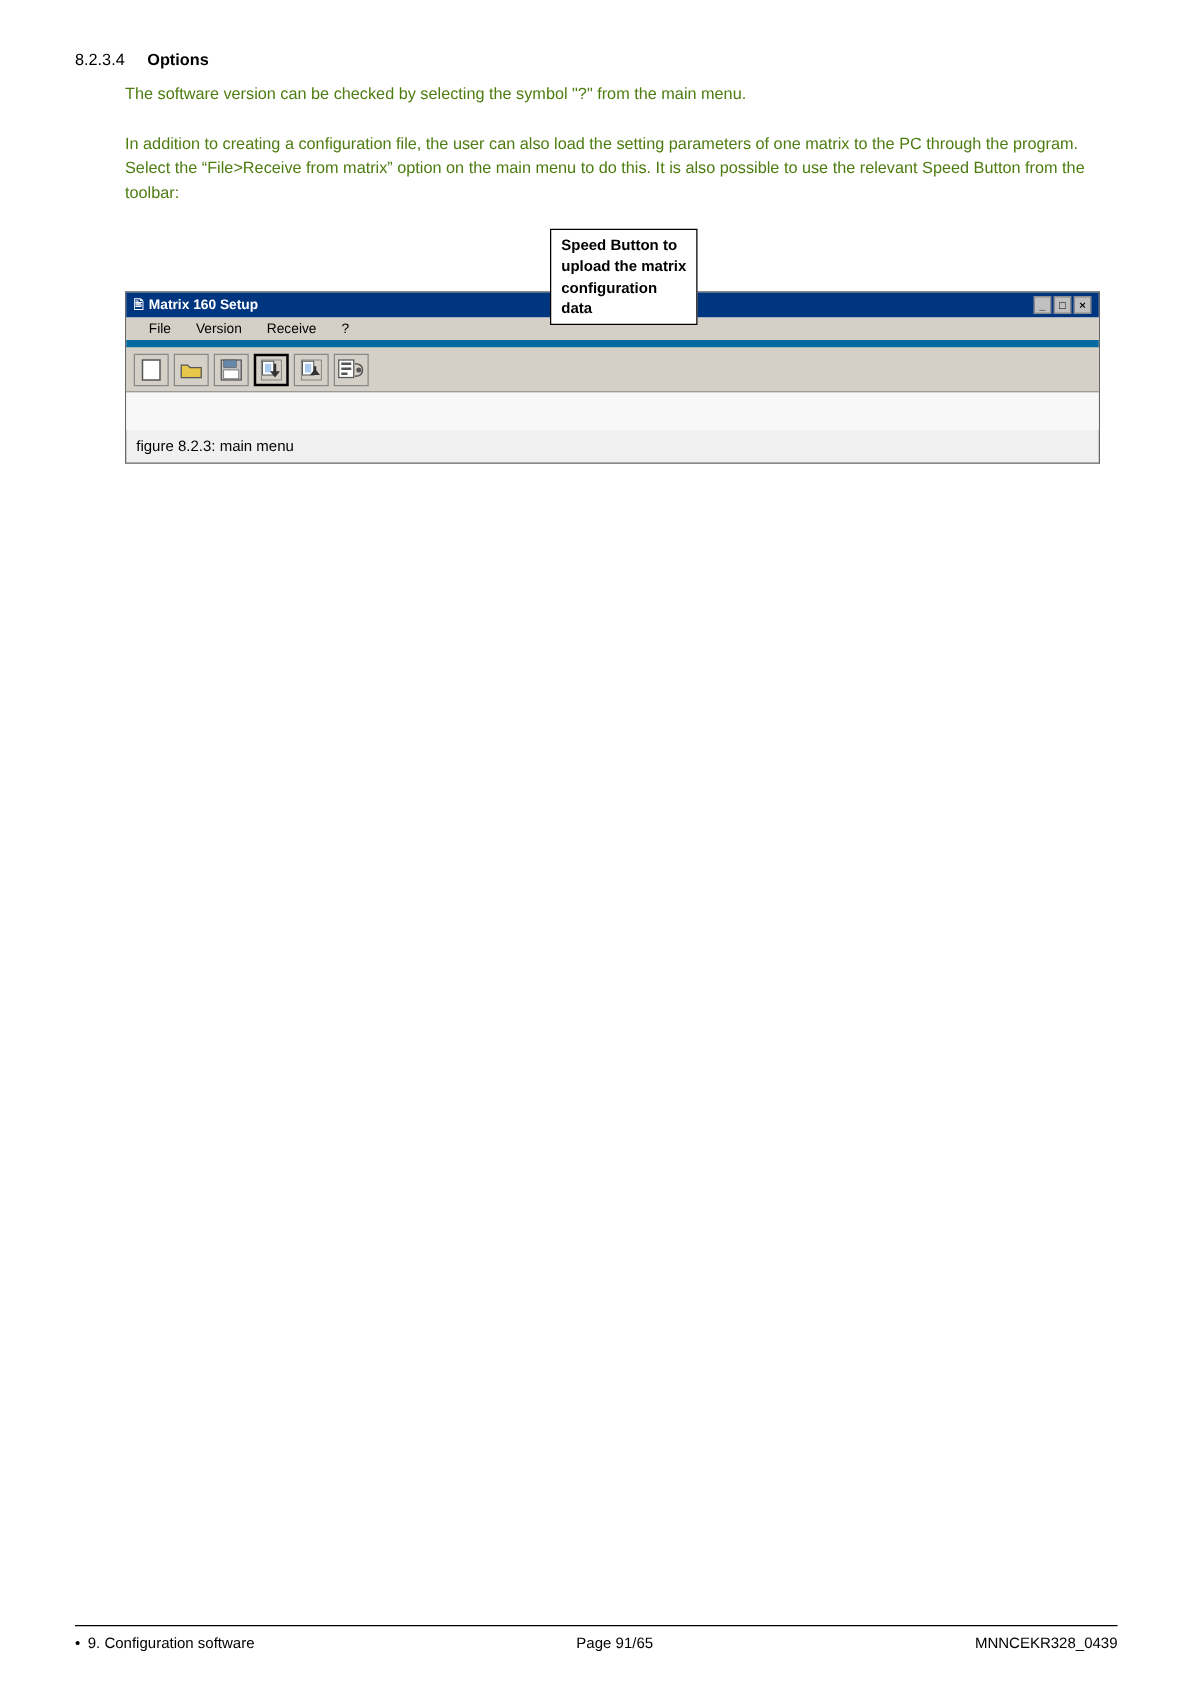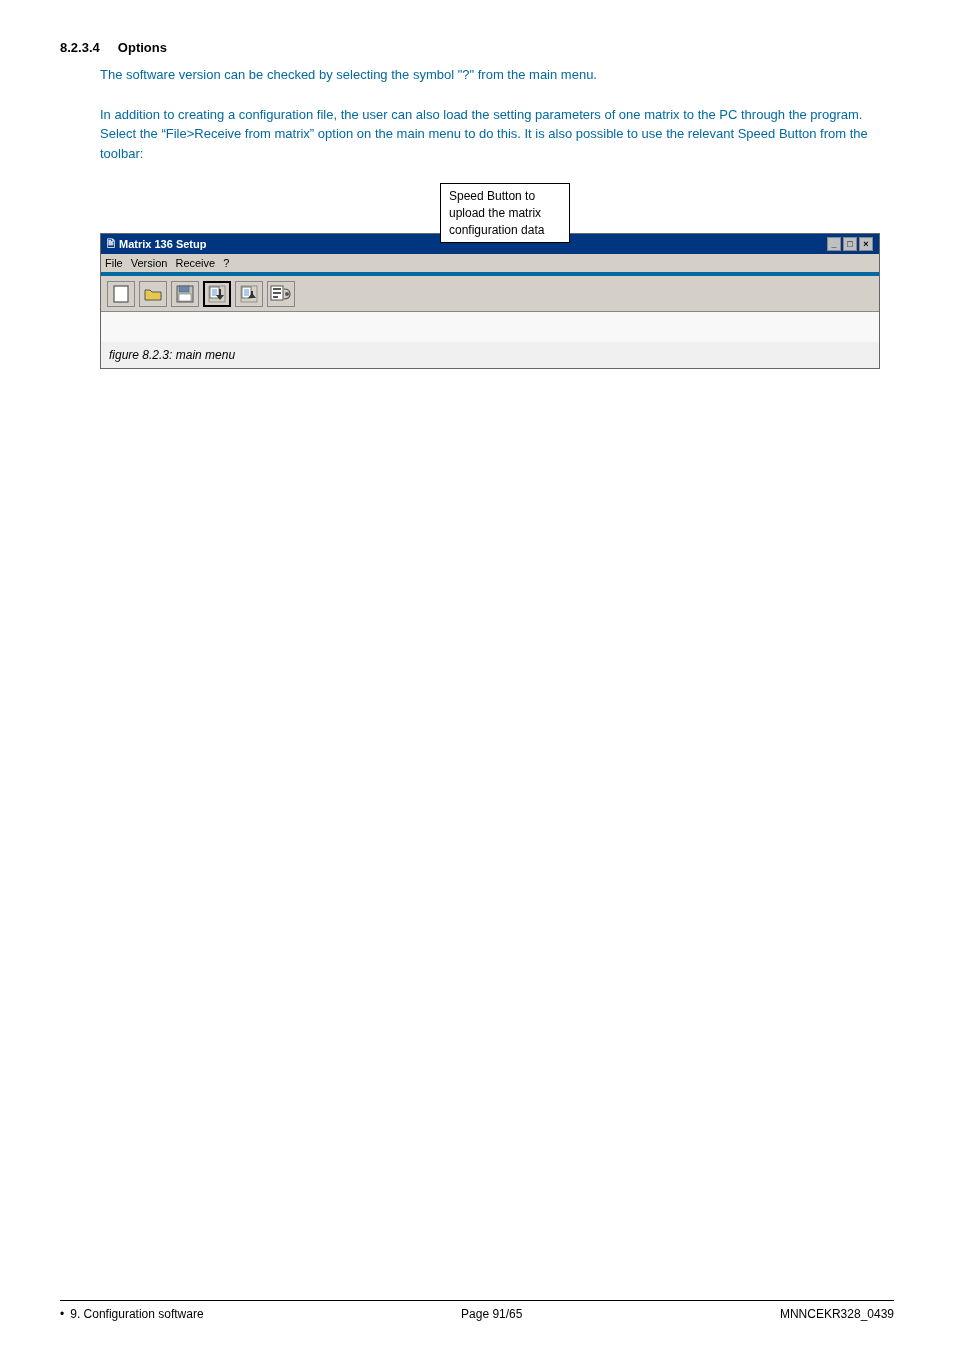--- a/index.html
+++ b/index.html
@@ -22,29 +22,29 @@
       padding: 40px 60px 80px 60px;
     }
 
     .section-heading {
       font-size: 13px;
       font-weight: bold;
       margin-bottom: 10px;
     }
 
     .section-heading .section-number {
-      font-weight: bold;
+      font-weight: normal;
     }
 
     .body-text {
       font-size: 13px;
       line-height: 1.5;
       margin-bottom: 12px;
       margin-left: 40px;
-      color: #0369a1;
+      color: #4d7c0f;
     }
 
     .section-block {
       margin-bottom: 20px;
     }
 
     
     .diagram-area {
       position: relative;
       margin-left: 40px;
@@ -55,22 +55,23 @@
     
     .callout-box {
       position: absolute;
       top: 0;
       left: 340px;
       border: 1px solid #000;
       padding: 4px 8px;
       font-size: 12px;
       line-height: 1.4;
       background: #fff;
-      width: 130px;
+      width: 118px;
       z-index: 10;
+      font-weight: bold;
     }
 
     
     .callout-line-svg {
       position: absolute;
       top: 0;
       left: 0;
       width: 100%;
       height: 100%;
       pointer-events: none;
@@ -120,25 +121,25 @@
       display: inline-flex;
       align-items: center;
       justify-content: center;
       font-size: 9px;
       color: #000;
       cursor: pointer;
     }
 
     .sim-menubar {
       background: #d4d0c8;
-      padding: 2px 0;
+      padding: 2px 14px;
       font-size: 11px;
       display: flex;
-      gap: 0;
-      border-bottom: 4px solid #0369a1;
+      gap: 12px;
+      border-bottom: 6px solid #0369a1;
     }
 
     .sim-menubar-item {
       cursor: pointer;
       padding: 1px 4px;
     }
 
     .sim-toolbar {
       background: #d4d0c8;
       padding: 4px 6px;
@@ -161,21 +162,20 @@
       cursor: pointer;
       position: relative;
     }
 
     .sim-body {
       background: #f8f8f8;
       min-height: 30px;
     }
 
     .sim-caption {
-      font-style: italic;
       font-size: 12px;
       padding: 6px 8px;
       color: #000;
     }
 
     
     .toolbar-btn-highlighted {
       border: 2px solid #000;
     }
 
@@ -234,21 +234,21 @@
     <svg class="callout-line-svg" xmlns="http://www.w3.org/2000/svg">
 
       <line x1="400" y1="72" x2="258" y2="115" stroke="#000" stroke-width="1"></line>
     </svg>
 
     <div class="sim-window">
 
       <div class="sim-titlebar">
         <div class="sim-titlebar-left">
           <span class="sim-titlebar-icon">🖹</span>
-          <span>Matrix 136 Setup</span>
+          <span>Matrix 160 Setup</span>
         </div>
         <div class="sim-titlebar-controls">
           <span class="sim-titlebar-btn">_</span>
           <span class="sim-titlebar-btn">□</span>
           <span class="sim-titlebar-btn">×</span>
         </div>
       </div>
 
       <div class="sim-menubar">
         <span class="sim-menubar-item">File</span>

